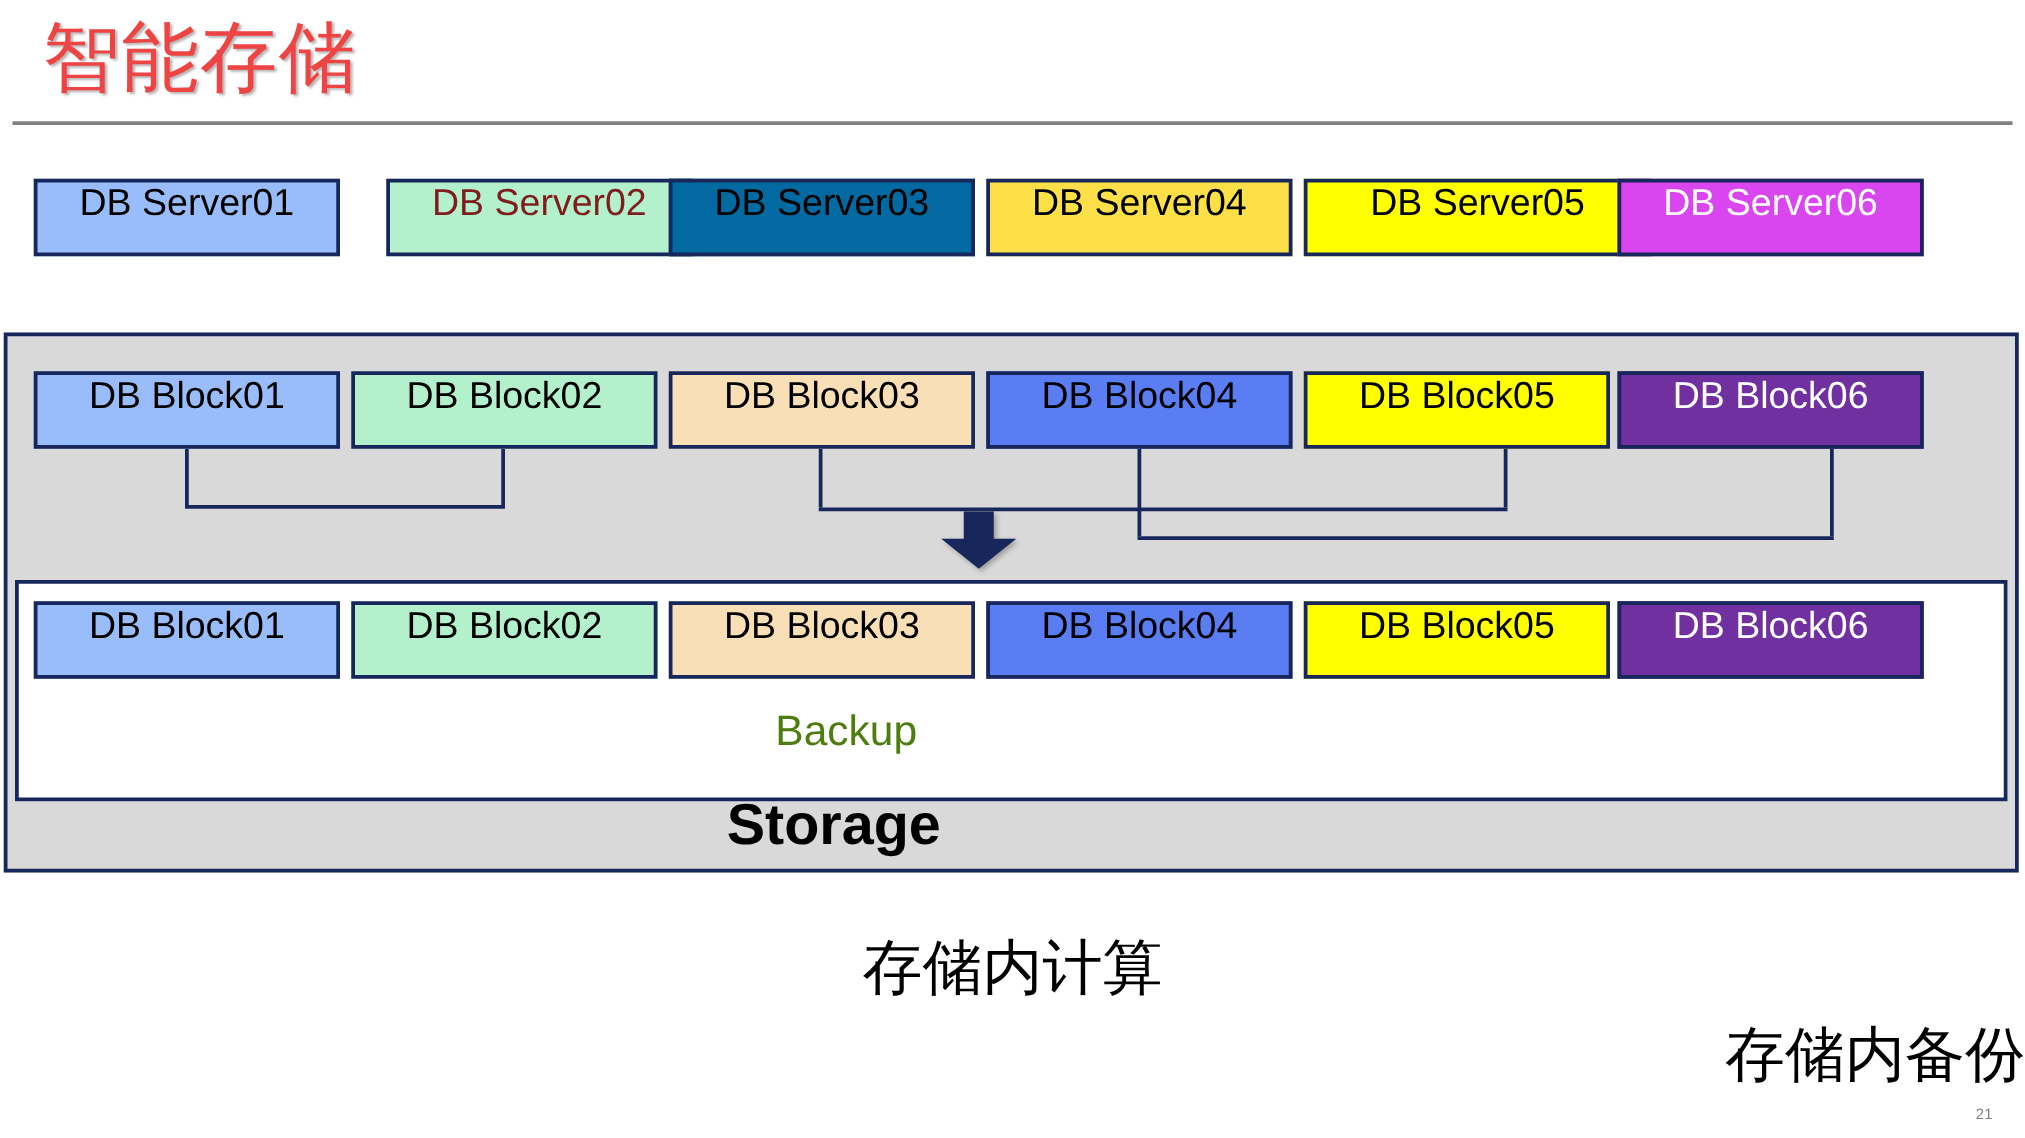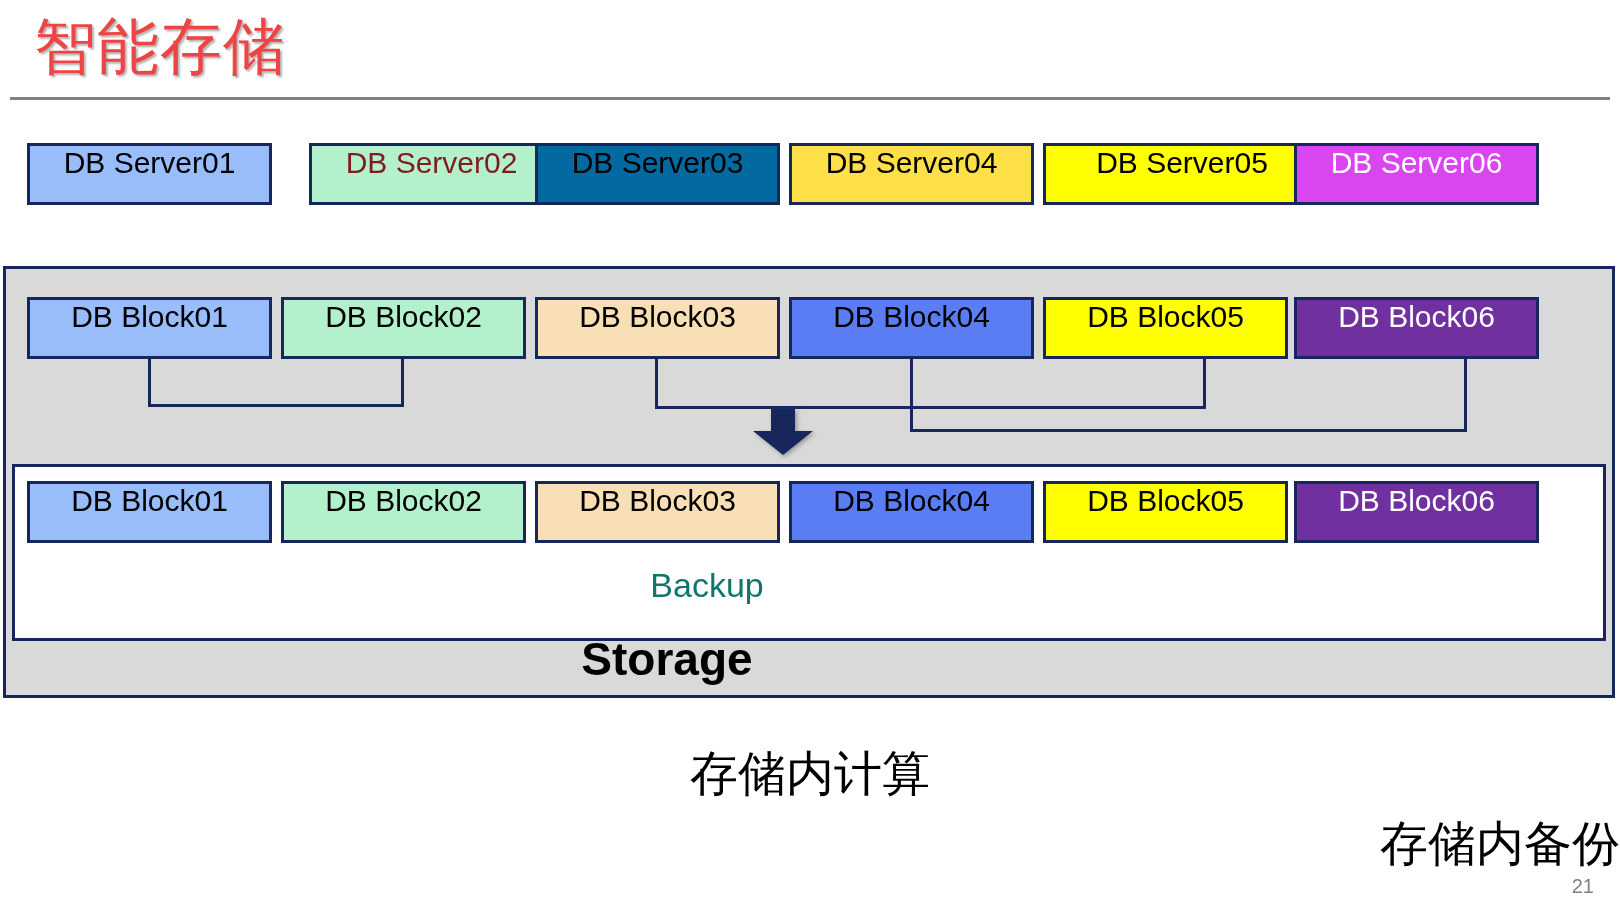--- a/index.html
+++ b/index.html
@@ -81,22 +81,21 @@
   }
   .block-row-bottom .dbbox { height: 62px; top: 481px; }
 
   #backup-label {
     position: absolute;
     left: 12px;
     top: 566px;
     width: 1330px;
     text-align: center;
     font-size: 34px;
-    color: #0f766e;
-    padding-left: 30px;
+    color: #4d7c0f;
   }
   #storage-label {
     position: absolute;
     left: 3px;
     top: 632px;
     width: 1328px;
     text-align: center;
     font-size: 46px;
     font-weight: bold;
     color: #000000;
@@ -131,21 +130,21 @@
     white-space: nowrap;
   }
   #caption-1 { top: 742px; }
   #caption-2 { top: 812px; text-align: right; }
 
   
   #slide-number {
     position: absolute;
     right: 26px;
     bottom: 12px;
-    font-size: 20px;
+    font-size: 12px;
     color: #808080;
   }
 </style>
 </head>
 <body>
 
 <div id="slide-title">智能存储</div>
 <div id="title-rule"></div>
 
 <div class="server-row" id="server-row">

